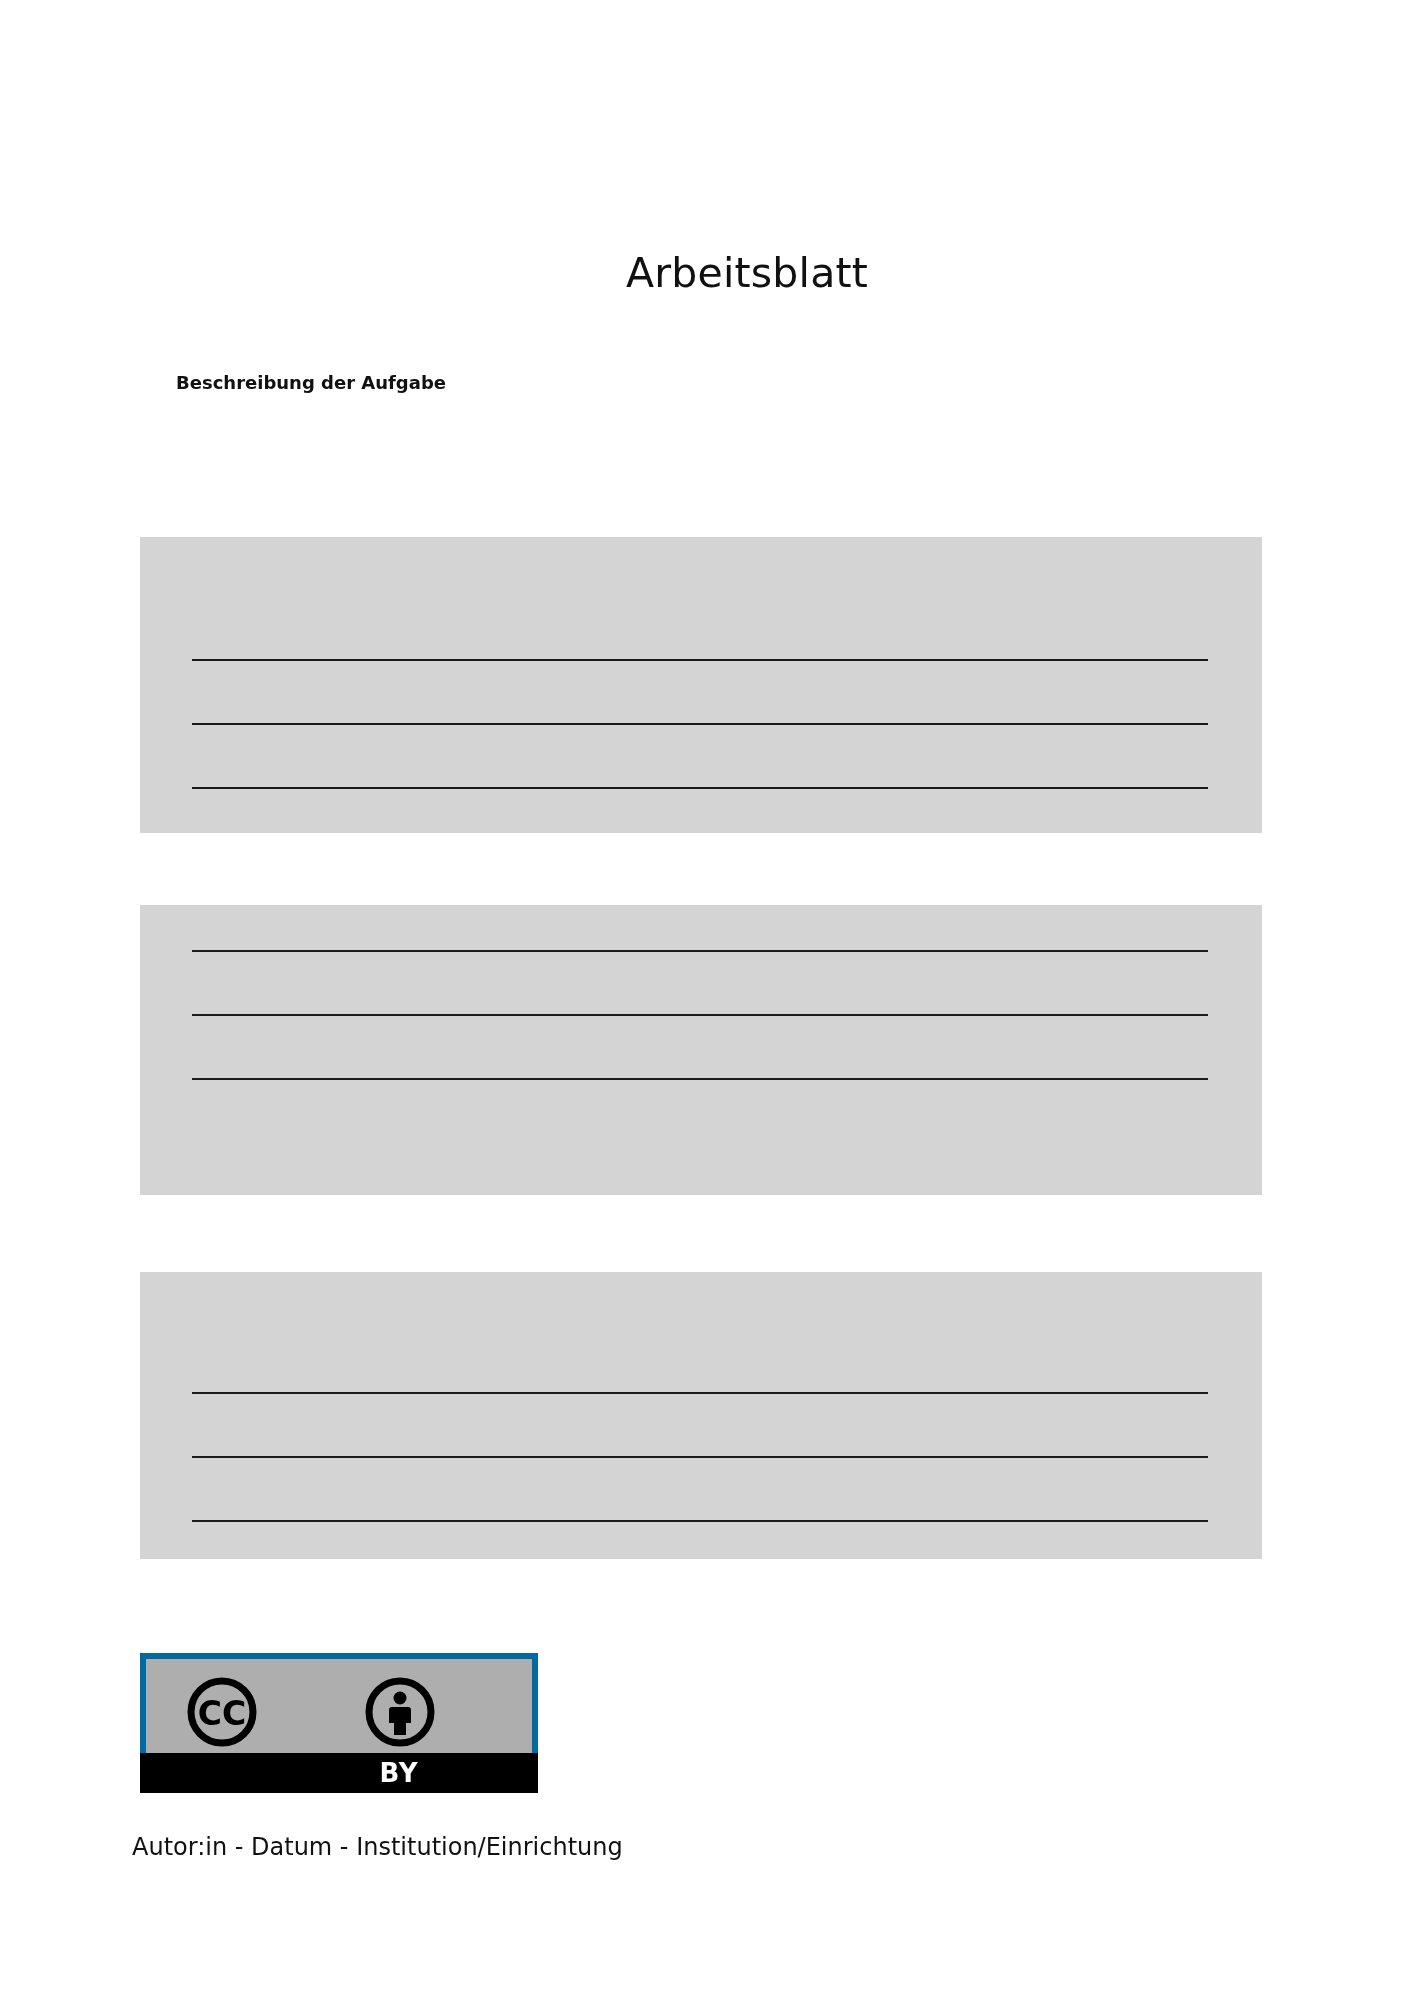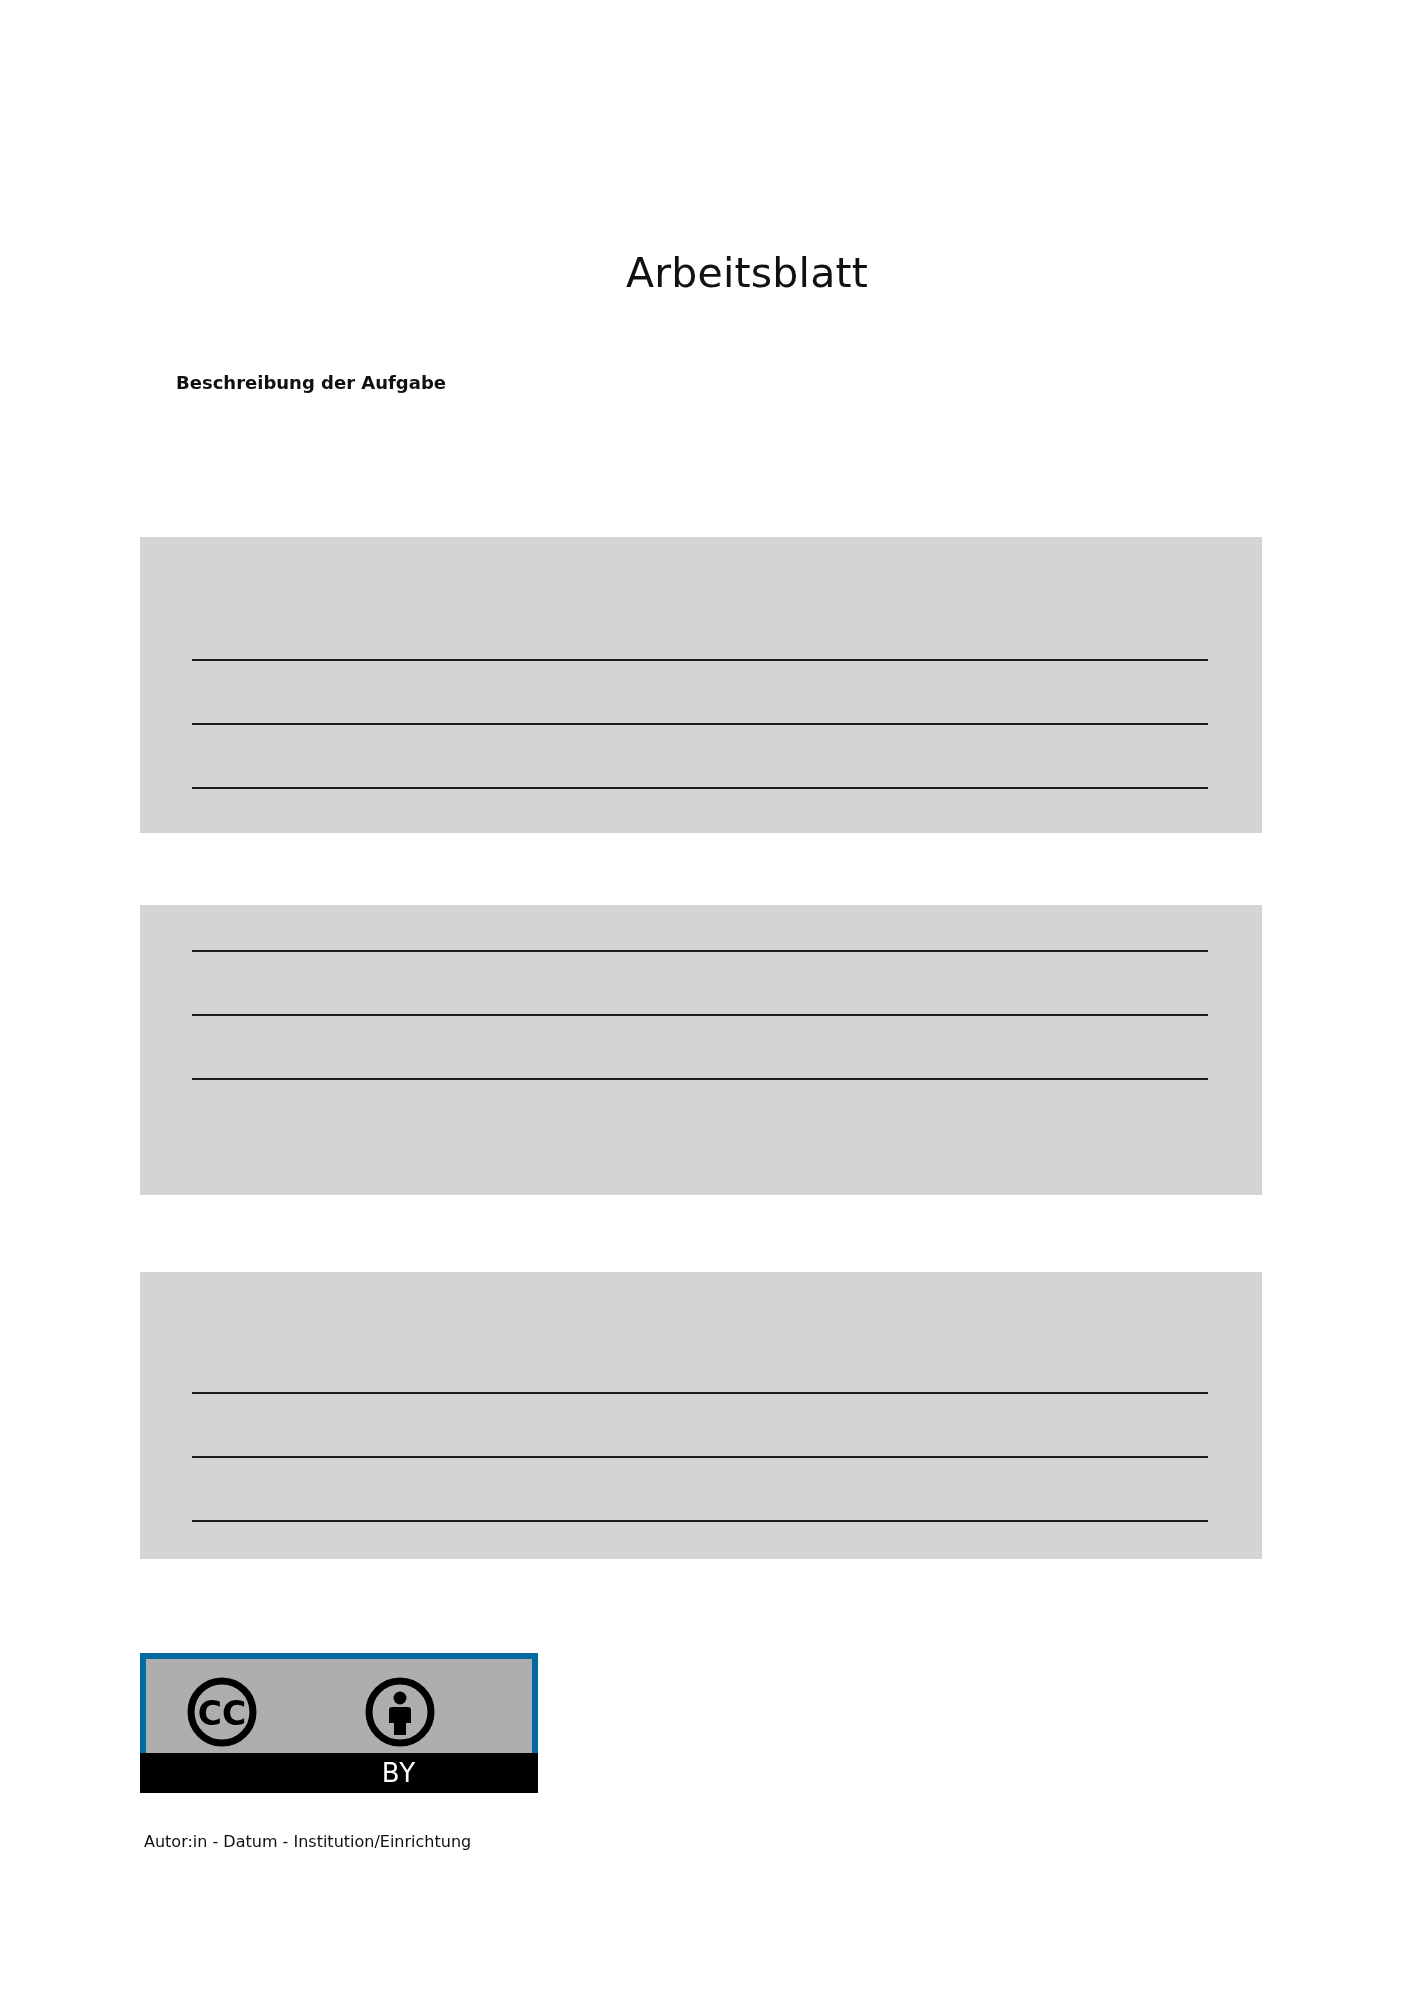--- a/index.html
+++ b/index.html
@@ -109,41 +109,41 @@
   .cc-by-text {
     position: absolute;
     left: 0;
     top: 0;
     width: 398px;
     height: 40px;
     line-height: 40px;
     text-align: center;
     color: #ffffff;
     font-size: 26px;
-    font-weight: 400;
+    font-weight: 700;
     letter-spacing: 1px;
     padding-left: 120px;
     box-sizing: border-box;
   }
   .cc-mark {
     position: absolute;
     left: 22px;
     top: 18px;
   }
   .by-mark {
     position: absolute;
     left: 208px;
     top: 18px;
   }
 
   .footer {
     position: absolute;
-    left: 144px;
+    left: 132px;
     top: 1830px;
-    font-size: 16px;
+    font-size: 24px;
     line-height: 1.48;
     color: #111111;
   }
   .footer div { white-space: nowrap; }
 </style>
 </head>
 <body>
 
 <div class="page">
 

